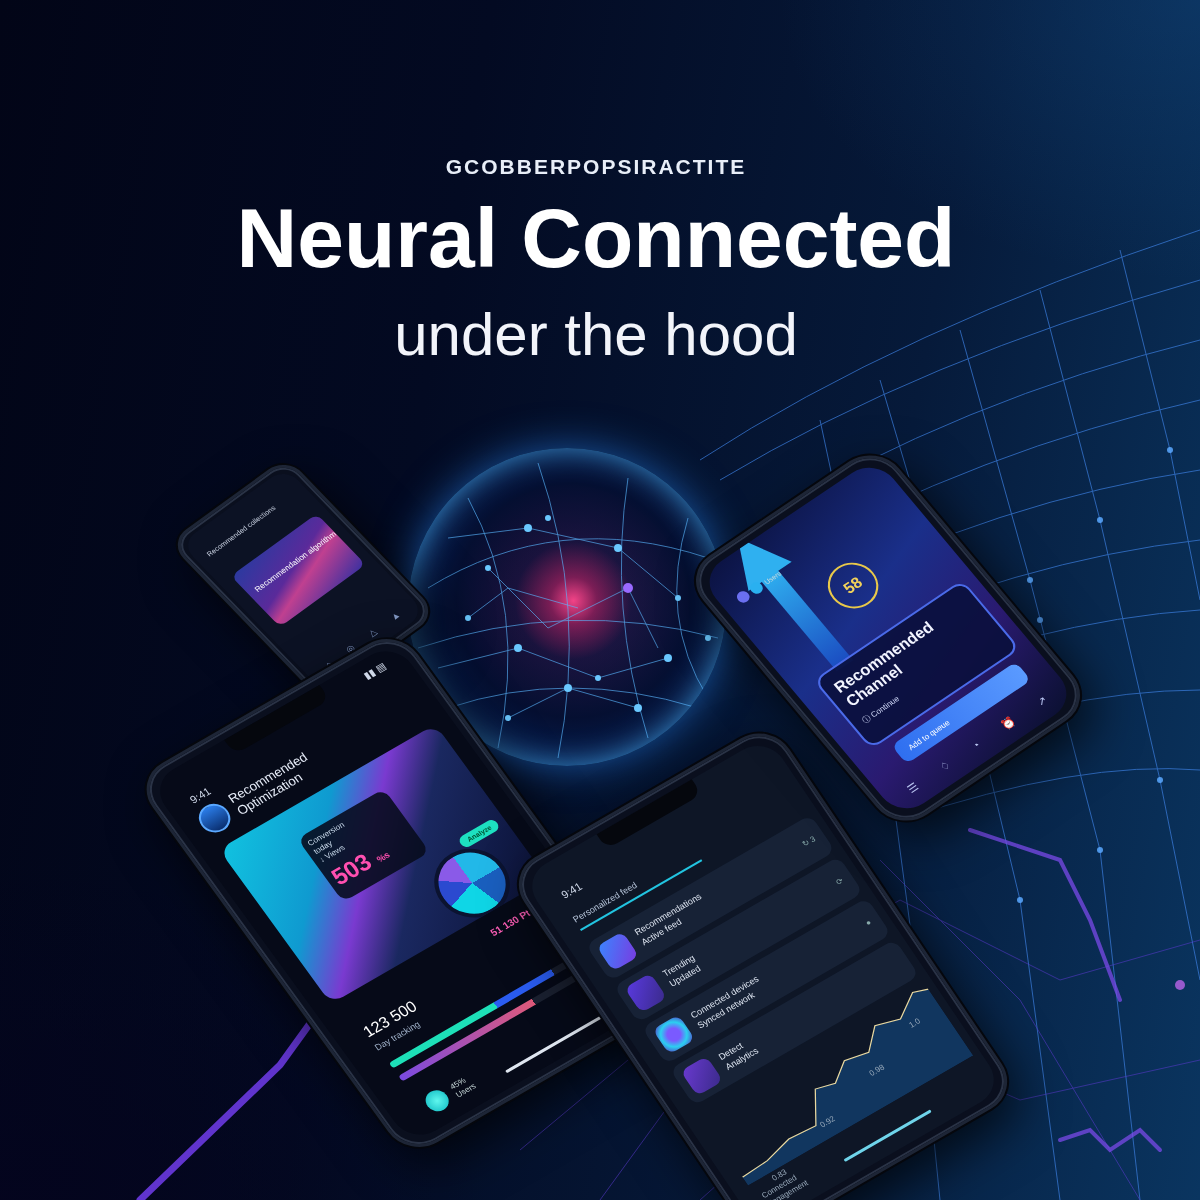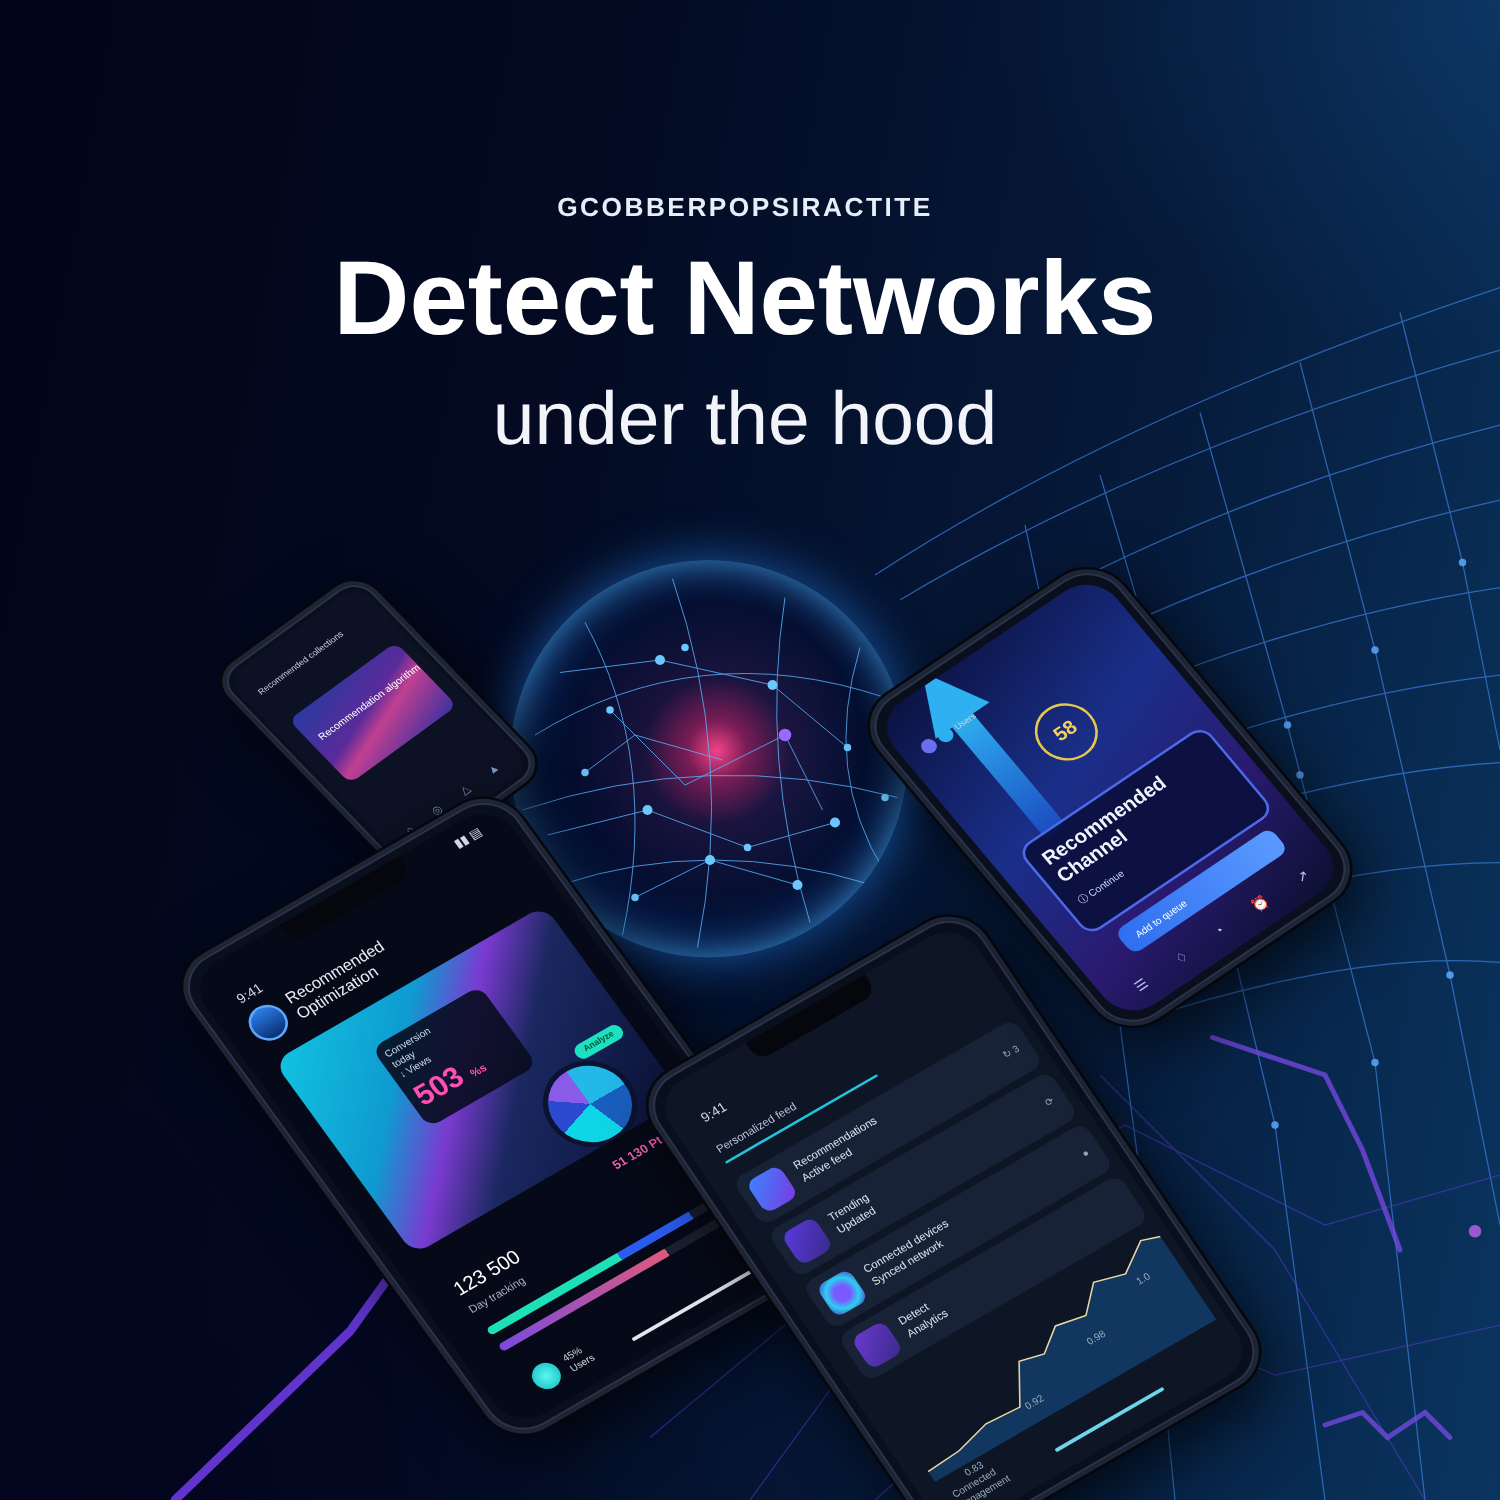--- a/index.html
+++ b/index.html
@@ -163,21 +163,21 @@
       <circle cx="880" cy="700" r="3"></circle>
       <circle cx="1040" cy="620" r="3"></circle>
     <circle cx="1100" cy="850" r="3"></circle>
       <circle cx="1020" cy="900" r="3"></circle>
       <circle cx="1160" cy="780" r="3"></circle>
     <circle cx="1180" cy="985" r="5" fill="#b060e0"></circle>
   </g>
 </svg>
 
 <div class="header eyebrow">GCOBBERPOPSIRACTITE</div>
-<div class="header title">Detect Networks</div>
+<div class="header title">Neural Connected</div>
 <div class="header subtitle">under the hood</div>
 
 <div class="sphere">
   <svg width="318" height="318">
     <g stroke="#5ab8ff" stroke-width="0.8" fill="none" opacity="0.8">
       <path d="M20 140 Q150 60 300 110"></path>
         <path d="M10 200 Q160 150 310 190"></path>
       <path d="M40 260 Q160 220 290 260"></path>
         <path d="M60 50 Q120 160 90 300"></path>
       <path d="M130 15 Q180 160 150 310"></path>

